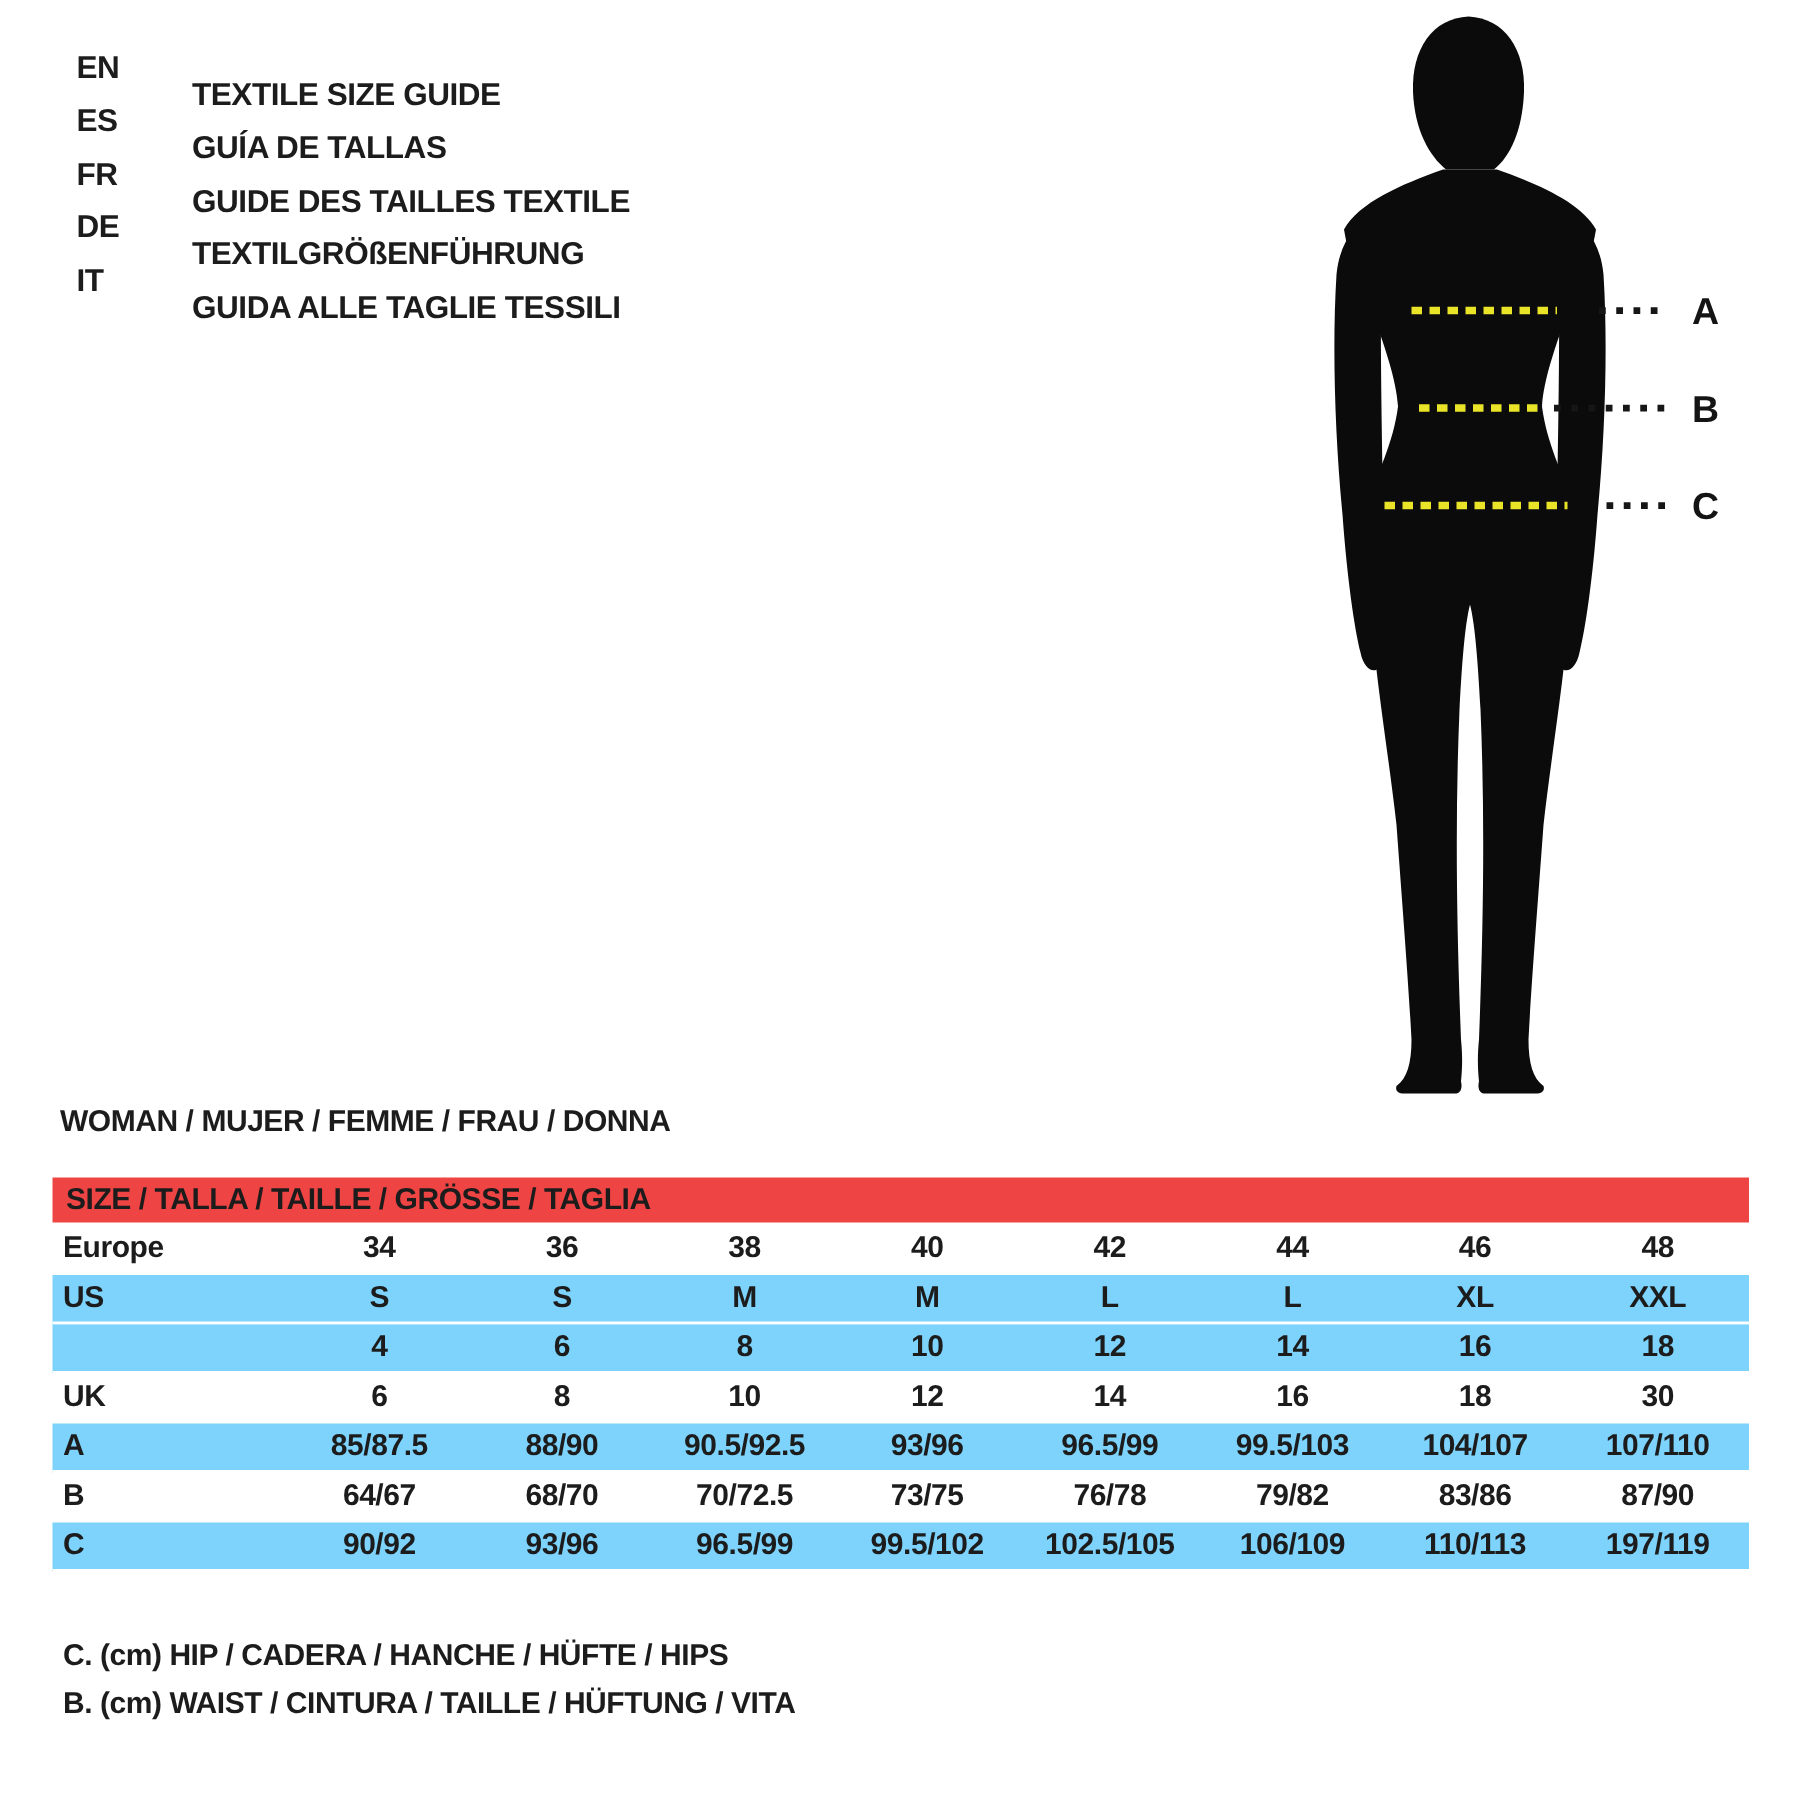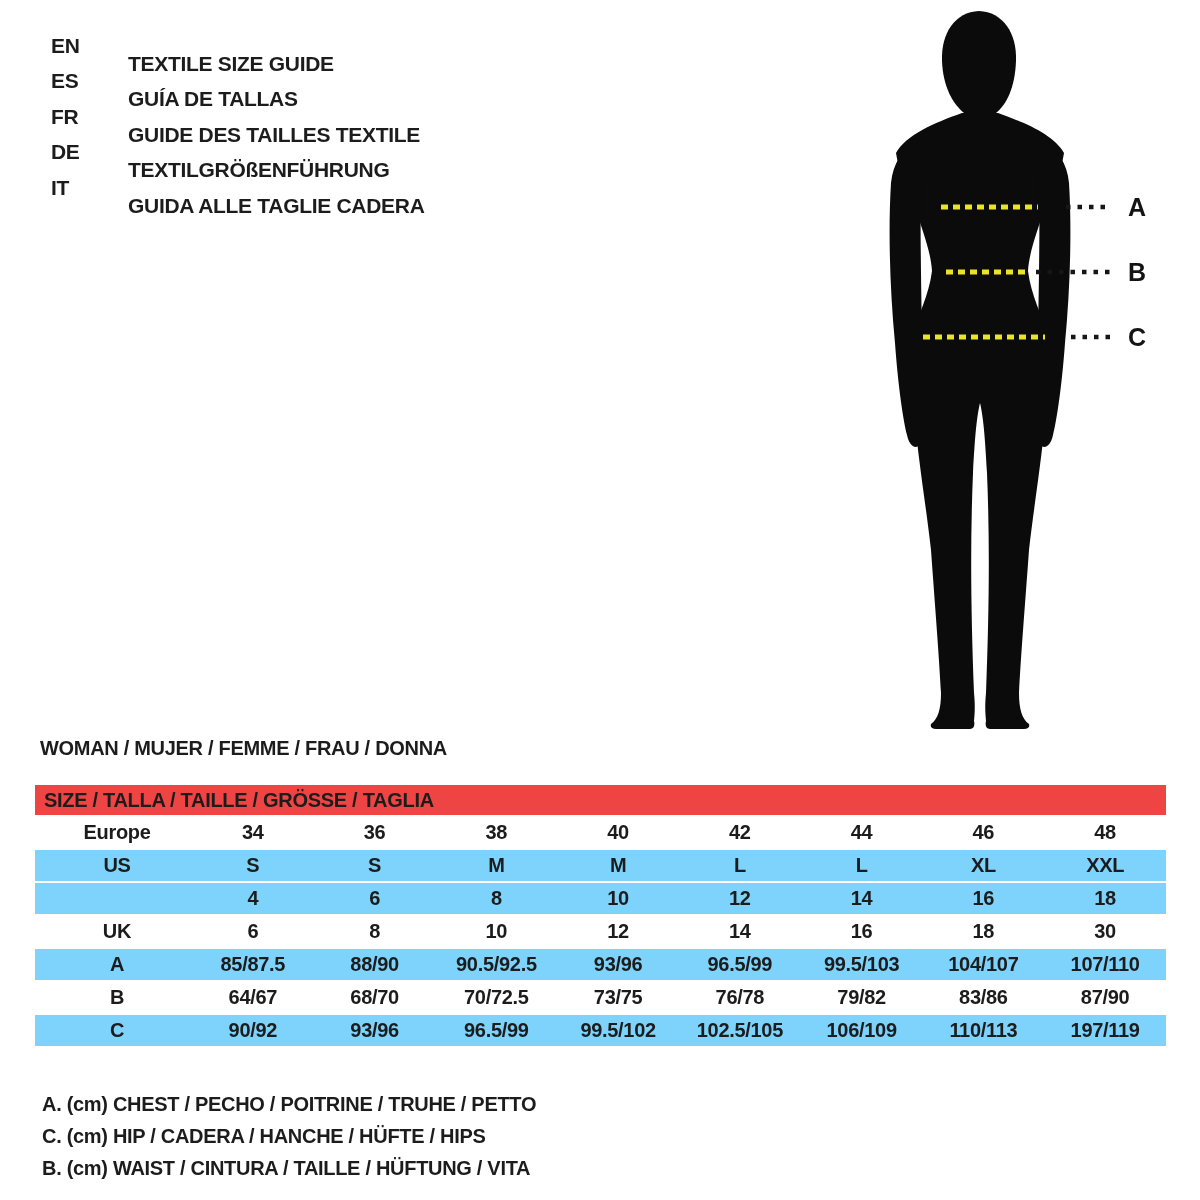--- a/index.html
+++ b/index.html
@@ -18,21 +18,21 @@
   .figure svg{display:block;}
   .figure text{font-family:"Liberation Sans", sans-serif;font-weight:bold;font-size:25px;fill:#141414;}
   
   .section-title{position:absolute;left:40px;top:737px;font-size:20px;white-space:nowrap;}
   
   .size-table{position:absolute;left:35px;top:785px;width:1131px;font-size:20px;}
   .size-table-header{background:#ef4444;height:30px;line-height:30px;padding-left:9px;margin-bottom:2px;}
   .trow{display:table;width:100%;table-layout:fixed;height:31px;border-bottom:2px solid #ffffff;}
   .trow.shaded{background:#7dd3fc;}
   .tcell{display:table-cell;text-align:center;vertical-align:middle;line-height:31px;white-space:nowrap;}
-  .tcell.rowlabel{width:150px;text-align:center;padding-left:7px;}
+  .tcell.rowlabel{width:150px;text-align:left;padding-left:7px;}
   
   .legend{position:absolute;left:42px;top:1088px;font-size:20px;}
   .legend-line{height:32px;line-height:32px;white-space:nowrap;}
 </style>
 </head>
 <body>
 
 <div class="canvas">
 
   <div class="lang-list">
@@ -47,21 +47,21 @@
     <div class="lang-row">
       <span class="lang-code">FR</span>
       <span class="lang-label">GUIDE DES TAILLES TEXTILE</span>
     </div>
     <div class="lang-row">
       <span class="lang-code">DE</span>
       <span class="lang-label">TEXTILGRÖßENFÜHRUNG</span>
     </div>
     <div class="lang-row">
       <span class="lang-code">IT</span>
-      <span class="lang-label">GUIDA ALLE TAGLIE CADERA</span>
+      <span class="lang-label">GUIDA ALLE TAGLIE TESSILI</span>
     </div>
   </div>
 
   <div class="figure">
     <svg width="322" height="740" viewBox="0 0 322 740" xmlns="http://www.w3.org/2000/svg">
 
       <path d="M 121,6 C 145,7 159,28 158,56 C 157,82 149,99 138,108 L 106,108 C 95,99 85,82 84,56 C 83,28 97,7 121,6 Z" fill="#0b0b0b"></path>
 
       <path d="M 104,108 L 140,108
                C 168,118 196,130 206,148
@@ -207,18 +207,17 @@
       <span class="tcell">96.5/99</span>
       <span class="tcell">99.5/102</span>
       <span class="tcell">102.5/105</span>
       <span class="tcell">106/109</span>
       <span class="tcell">110/113</span>
       <span class="tcell">197/119</span>
     </div>
   </div>
 
   <div class="legend">
-    <div class="legend-line">A. (cm) CHEST / PECHO / POITRINE / TRUHE / PETTO</div>
     <div class="legend-line">C. (cm) HIP / CADERA / HANCHE / HÜFTE / HIPS</div>
     <div class="legend-line">B. (cm) WAIST / CINTURA / TAILLE / HÜFTUNG / VITA</div>
   </div>
 
 </div>
 
 </body></html>

